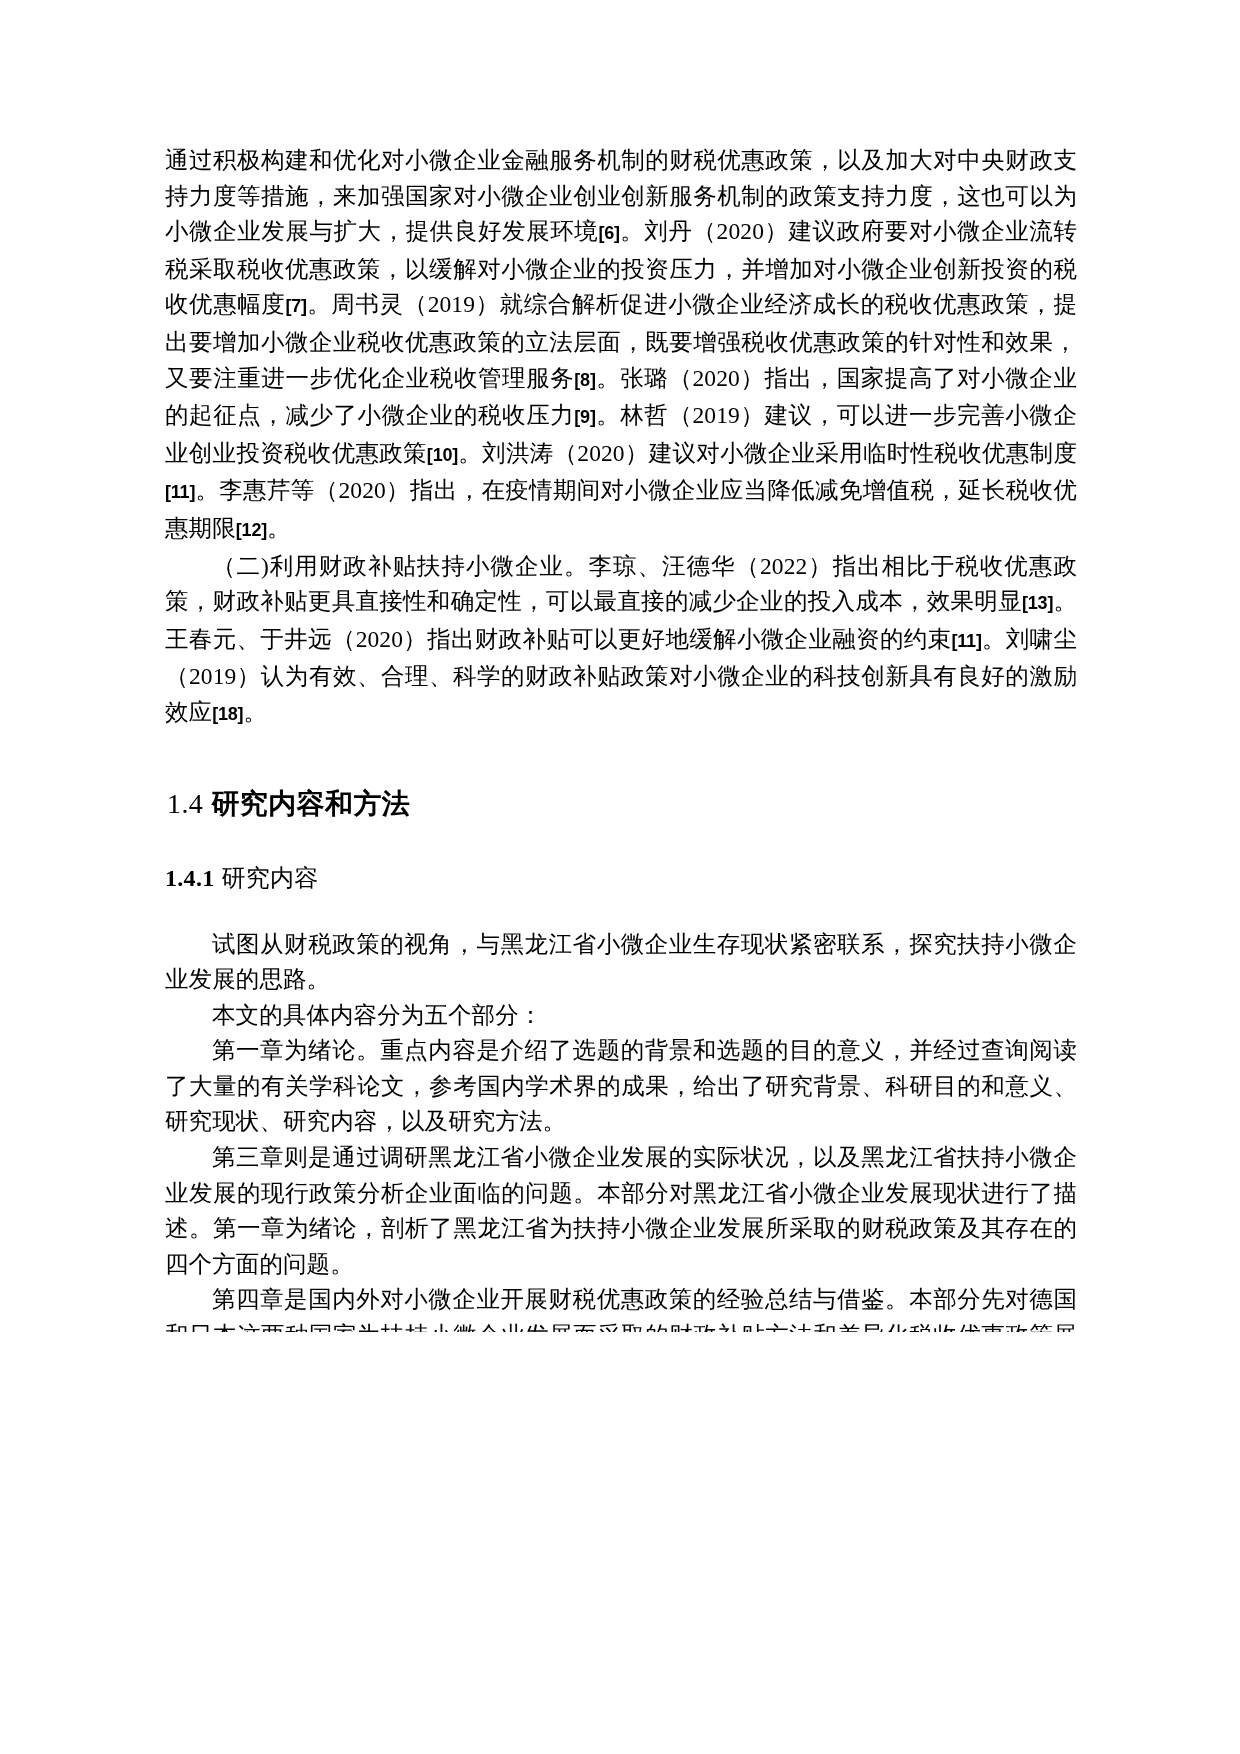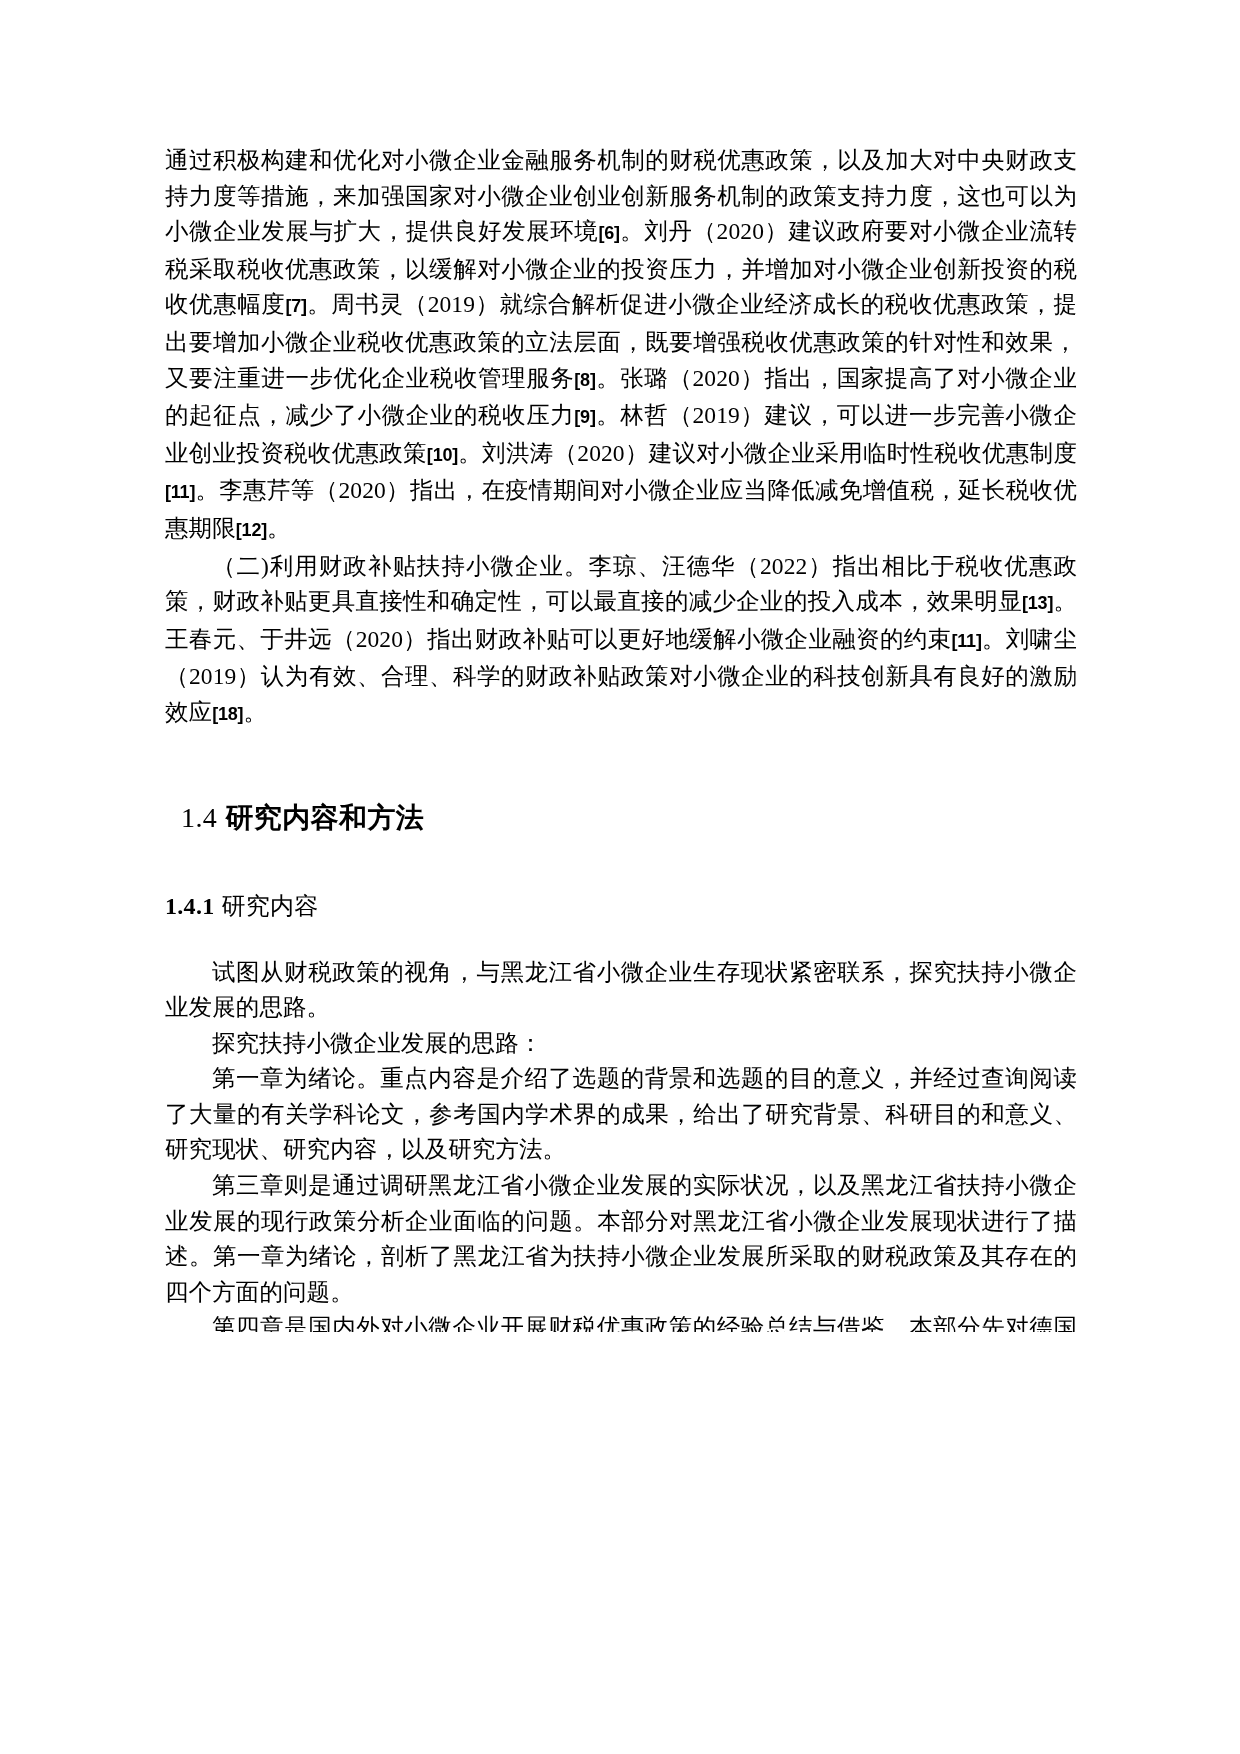--- a/index.html
+++ b/index.html
@@ -47,21 +47,21 @@
   .para.indent {
     text-indent: 2em;
   }
 
   
   .h2 {
     font-family: "Liberation Sans", "DejaVu Sans", sans-serif;
     font-size: 28px;
     font-weight: bold;
     line-height: 34px;
-    margin: 16px;
+    margin: 2px;
     letter-spacing: 0.4px;
   }
   .h2 .num {
     font-family: "Liberation Serif", "DejaVu Serif", serif;
     font-weight: normal;
   }
 
   .h3 {
     font-family: "Liberation Sans", "DejaVu Sans", sans-serif;
     font-size: 24px;
@@ -123,21 +123,21 @@
 
     <h3 class="h3">
       <span class="num">1.4.1</span>
       <span>研究内容</span>
     </h3>
 
     <div class="gap-h3-after"></div>
 
     <p class="para indent">试图从财税政策的视角，与黑龙江省小微企业生存现状紧密联系，探究扶持小微企业发展的思路。</p>
 
-    <p class="para indent">探究扶持小微企业发展的思路：</p>
+    <p class="para indent">本文的具体内容分为五个部分：</p>
 
     <p class="para indent">第一章为绪论。重点内容是介绍了选题的背景和选题的目的意义，并经过查询阅读了大量的有关学科论文，参考国内学术界的成果，给出了研究背景、科研目的和意义、研究现状、研究内容，以及研究方法。</p>
 
 
     <p class="para indent">第三章则是通过调研黑龙江省小微企业发展的实际状况，以及黑龙江省扶持小微企业发展的现行政策分析企业面临的问题。本部分对黑龙江省小微企业发展现状进行了描述。第一章为绪论，剖析了黑龙江省为扶持小微企业发展所采取的财税政策及其存在的四个方面的问题。</p>
 
     <p class="para indent">第四章是国内外对小微企业开展财税优惠政策的经验总结与借鉴。本部分先对德国和日本这两种国家为扶持小微企业发展而采取的财政补贴方法和差异化税收优惠政策展开实践考察，然后剖析了中国国内典型地方政府实行的小微企业财税政策政策措施：湖北省对小微企业加强的财政投入力度和江苏省增值税税收优惠政策，最后总结了国外的成功经验并为黑龙江省继续完善对小微企业支持的财税政策，提供了三个方面启示。</p>
 
   </div>
 

